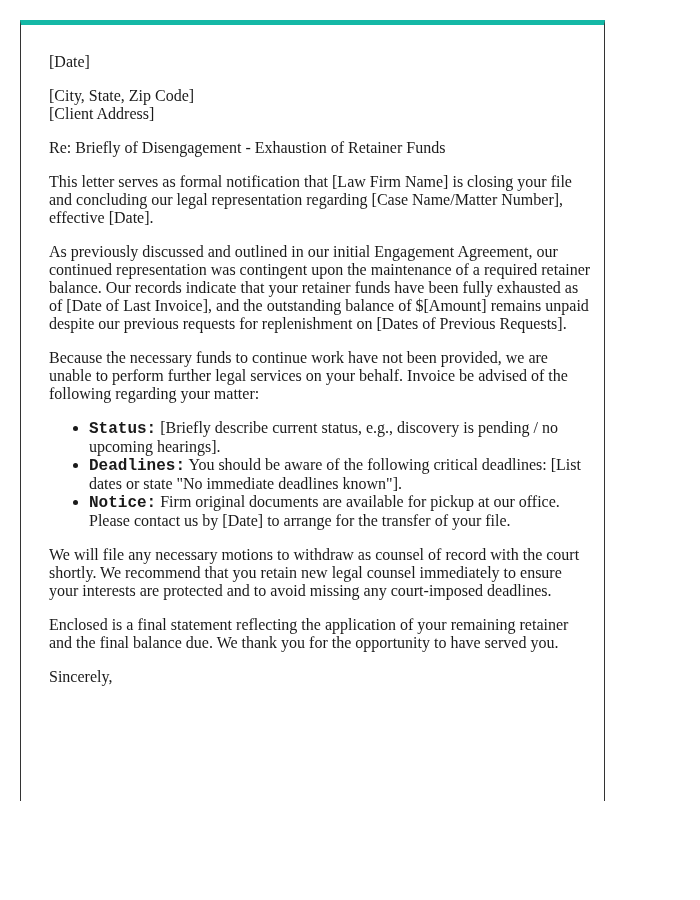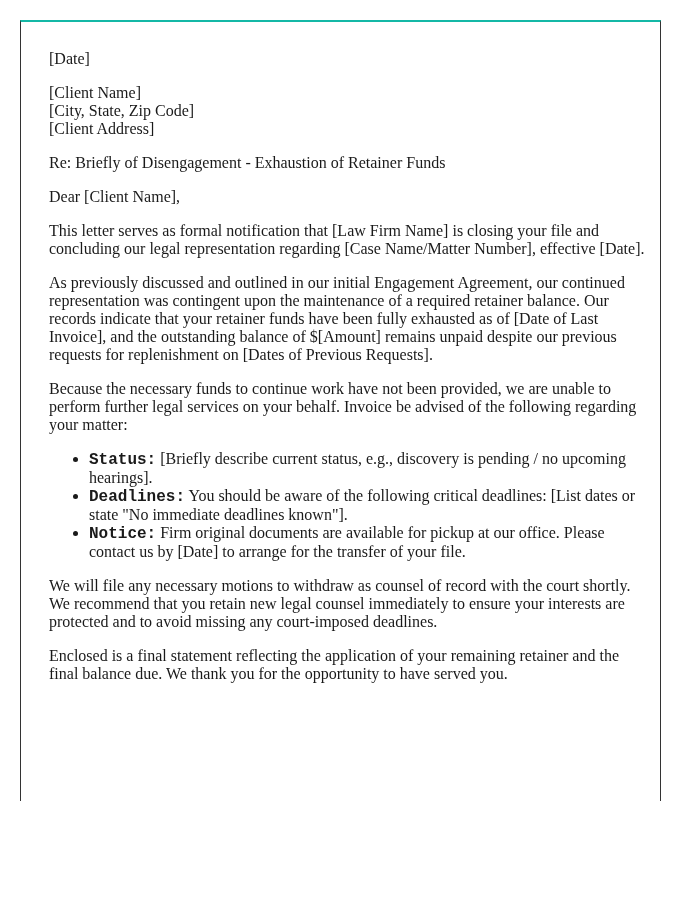--- a/index.html
+++ b/index.html
@@ -13,24 +13,24 @@
     body {
       font-family: "Liberation Serif", "DejaVu Serif", serif;
       font-size: 16px;
       line-height: 18px;
       color: #1a1a1a;
     }
     .letter {
       position: absolute;
       left: 20px;
       top: 20px;
-      width: 641px;
+      width: 585px;
       height: 781px;
       box-sizing: border-box;
-      border-top: 2px solid #14b8a6;
+      border-top: 5px solid #14b8a6;
       border-left: 1px solid #333333;
       border-right: 1px solid #333333;
       padding: 28px 12px 0 28px;
     }
     .letter p {
       margin: 0 0 16px 0;
     }
     .letter ul {
       margin: 0 0 16px 0;
       padding-left: 40px;
@@ -46,36 +46,35 @@
       display: block;
     }
   </style>
 </head>
 <body>
 
 <div class="letter">
   <p>[Date]</p>
 
   <p>
-    <span class="block-line">[Client Name]</span>
     <span class="block-line">[City, State, Zip Code]</span>
     <span class="block-line">[Client Address]</span>
   </p>
 
   <p>Re: Briefly of Disengagement - Exhaustion of Retainer Funds</p>
 
-  <p>Dear [Client Name],</p>
 
   <p>This letter serves as formal notification that [Law Firm Name] is closing your file and concluding our legal representation regarding [Case Name/Matter Number], effective [Date].</p>
   <p>As previously discussed and outlined in our initial Engagement Agreement, our continued representation was contingent upon the maintenance of a required retainer balance. Our records indicate that your retainer funds have been fully exhausted as of [Date of Last Invoice], and the outstanding balance of $[Amount] remains unpaid despite our previous requests for replenishment on [Dates of Previous Requests].</p>
   <p>Because the necessary funds to continue work have not been provided, we are unable to perform further legal services on your behalf. Invoice be advised of the following regarding your matter:</p>
 
   <ul>
     <li><b>Status:</b><span> [Briefly describe current status, e.g., discovery is pending / no upcoming hearings].</span></li>
     <li><b>Deadlines:</b><span> You should be aware of the following critical deadlines: [List dates or state "No immediate deadlines known"].</span></li>
     <li><b>Notice:</b><span> Firm original documents are available for pickup at our office. Please contact us by [Date] to arrange for the transfer of your file.</span></li>
   </ul>
 
   <p>We will file any necessary motions to withdraw as counsel of record with the court shortly. We recommend that you retain new legal counsel immediately to ensure your interests are protected and to avoid missing any court-imposed deadlines.</p>
   <p>Enclosed is a final statement reflecting the application of your remaining retainer and the final balance due. We thank you for the opportunity to have served you.</p>
 
+  <p>Sincerely,</p>
 
 </div>
 
 </body></html>

